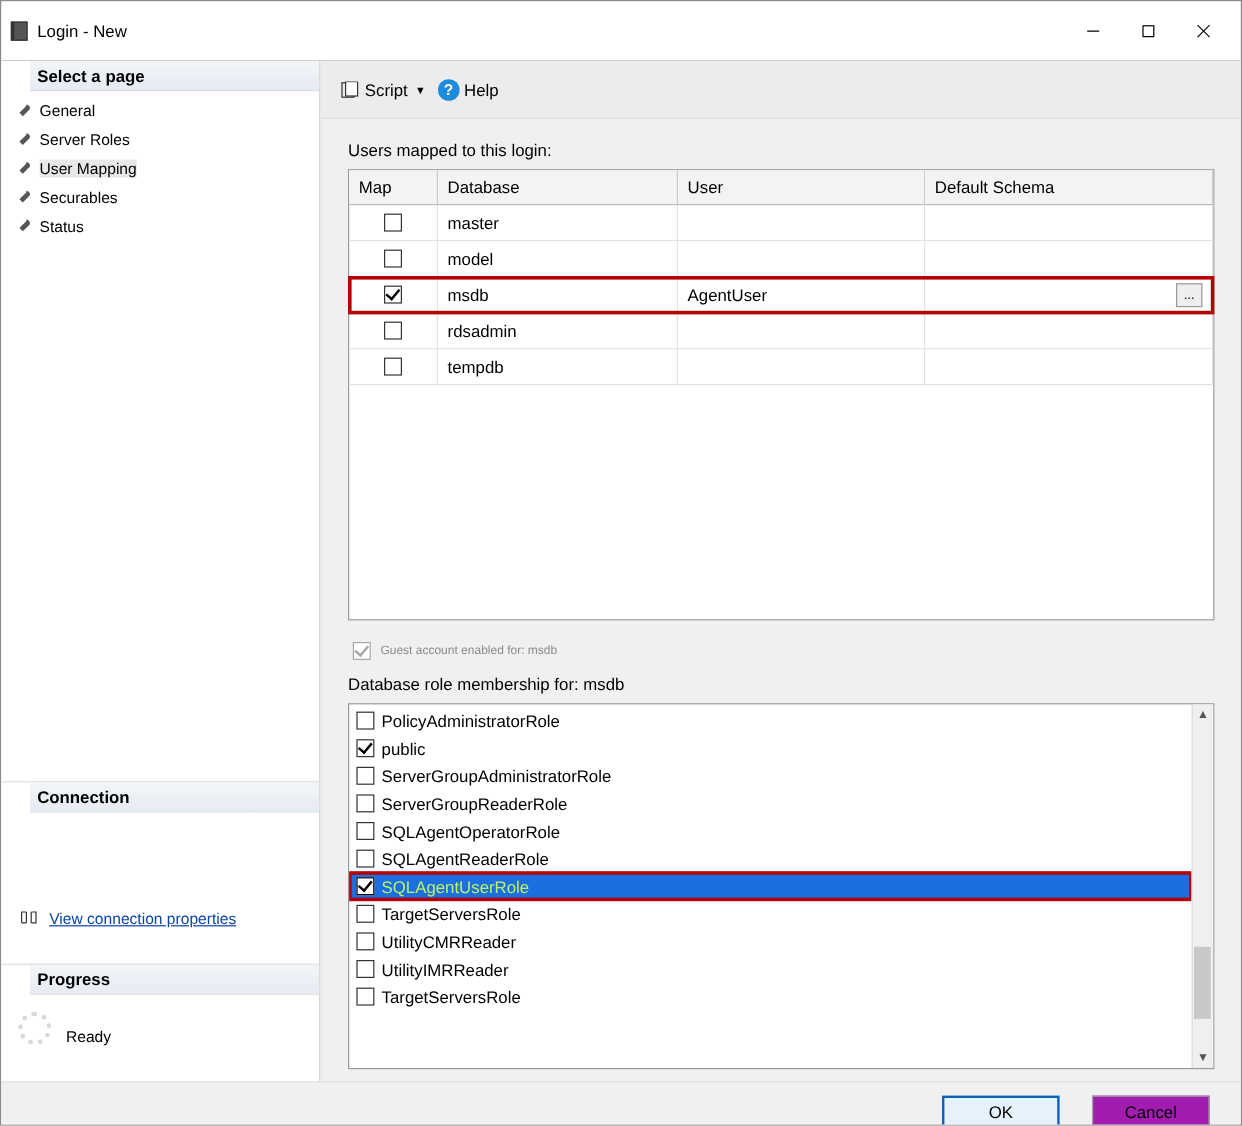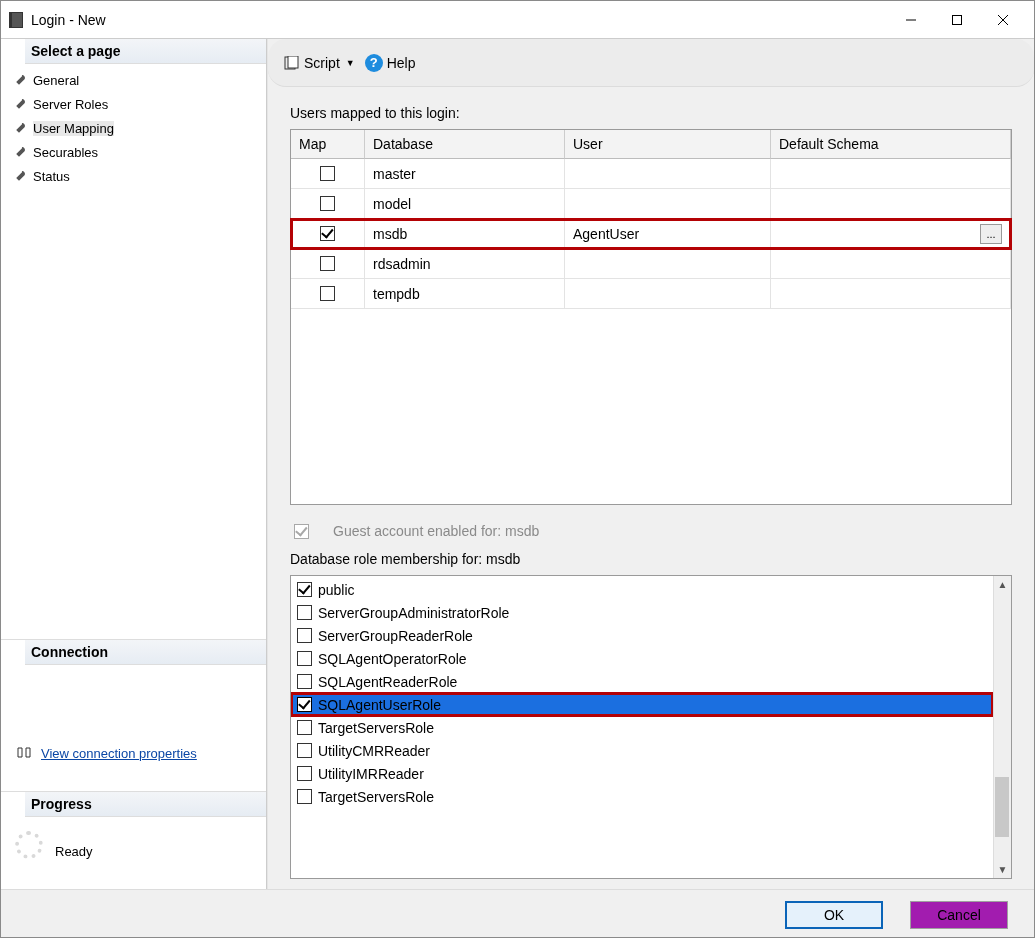--- a/index.html
+++ b/index.html
@@ -1,61 +1,61 @@
 <!DOCTYPE html>
 <html><head>
 <meta charset="utf-8">
 <style>
 * { box-sizing: border-box; margin: 0; padding: 0; }
 body { font-family: "Segoe UI", Tahoma, sans-serif; font-size: 13px; color: #000; background: #fff; width: 1035px; height: 938px; overflow: hidden; border: 1px solid #8a8a8a; }
-.titlebar { height: 38px; display: flex; align-items: center; padding: 0 8px; border-bottom: 1px solid #ccc; }
+.titlebar { height: 50px; display: flex; align-items: center; padding: 0 8px; border-bottom: 1px solid #ccc; }
 .titlebar .app-icon { width: 14px; height: 16px; background: #555; margin-right: 8px; display: inline-block; border: 1px solid #333; border-left: 3px solid #333; }
 .titlebar .title { font-size: 14px; flex: 1; }
 .titlebar .winbtns { display: flex; }
 .winbtn { width: 46px; height: 36px; display: flex; align-items: center; justify-content: center; cursor: default; }
 .winbtn svg { width: 12px; height: 12px; }
 .main-wrap { display: flex; height: 850px; }
 .sidebar { width: 266px; border-right: 1px solid #ccc; display: flex; flex-direction: column; background: #fff; }
 .side-section-h { font-weight: bold; font-size: 14px; padding: 4px 6px; background: linear-gradient(#f3f5f8,#e6ecf3); border-bottom: 1px solid #ddd; margin-left: 24px; }
 .page-list { padding: 4px 0 10px 8px; }
 .page-item { display: flex; align-items: center; padding: 2px 4px; height: 24px; gap: 6px; cursor: default; }
 .page-item .wrench { width:14px; height:14px; }
 .page-item.sel span { background: #e8e8e8; }
 .spacer-flex { flex: 1; }
 .conn-sec { border-top: 1px solid #ddd; }
 .conn-body { padding: 80px 10px 30px 14px; }
 .conn-link { display: flex; align-items: center; gap: 8px; }
 .conn-link a { color: #0a46a5; text-decoration: underline; font-size: 13px; }
 .prog-body { padding: 14px 10px 30px 14px; display:flex;align-items:flex-end;gap:12px;}
 .spinner { width:28px;height:28px;border-radius:50%;border:4px dotted #d9d9d9;}
 .content { flex: 1; display: flex; flex-direction: column; background: #f0f0f0; border-left:1px solid #e5e5e5;}
-.toolbar { height: 48px; display: flex; align-items: center; gap: 10px; padding: 0 16px; border-bottom: 1px solid #dcdcdc; background:#ececec;border-radius:18px;}
+.toolbar { height: 48px; display: flex; align-items: center; gap: 10px; padding: 0 16px; border-bottom: 1px solid #dcdcdc; background:#ececec;}
 .tool-btn { display: flex; align-items: center; gap: 4px; cursor: default; font-size:14px;}
 .help-icon { width:18px;height:18px;border-radius:50%;background:#1e8cde;color:#fff;font-weight:bold;display:flex;align-items:center;justify-content:center;font-size:13px;}
 .content-body { padding: 18px 22px 10px 22px; flex:1; display:flex; flex-direction:column; }
 .lbl { font-size: 14px; margin-bottom: 8px; }
 .grid { background:#fff; border:1px solid #9a9a9a; height: 376px; }
 .grid-head,.grid-row { display:flex; align-items:stretch; }
 .grid-head .gc { background:#f3f3f3; border-right:1px solid #ccc; border-bottom:1px solid #bcbcbc; padding:6px 8px; font-size:14px;}
 .grid-row .gc { border-right:1px solid #e3e3e3; border-bottom:1px solid #e3e3e3; padding:4px 8px; height:30px; display:flex; align-items:center; font-size:14px;}
 .gc.map{width:74px;justify-content:center;}
 .gc.db{width:200px;}
 .gc.user{width:206px;}
 .gc.def{flex:1;}
 .chk { width:15px;height:15px;border:1px solid #333;display:inline-flex;align-items:center;justify-content:center;background:#fff;}
 .chk.checked::after{content:"";display:block;width:9px;height:5px;border-left:2px solid #000;border-bottom:2px solid #000;transform:rotate(-50deg) translate(1px,-1px);}
 .chk.disabled{border-color:#a8a8a8;}
 .chk.disabled.checked::after{border-color:#a8a8a8;}
 .row-hl { outline:3px solid #b40205; outline-offset:-2px; }
 .ellips-btn { width:22px;height:20px;border:1px solid #999;background:#eee;font-size:11px;display:flex;align-items:center;justify-content:center;margin-left:auto;cursor:default;}
-.guest-row { display:flex;align-items:center;gap:24px;margin:18px 0 12px 4px;color:#8a8a8a;font-size:14px;}
+.guest-row { display:flex;align-items:center;gap:8px;margin:18px 0 12px 4px;color:#8a8a8a;font-size:10px;}
 .roles-box { flex:1;border:1px solid #9a9a9a;position:relative;display:flex;background:#fff;}
 .roles-list { flex:1;overflow:hidden;padding:2px 0; }
 .role-item { display:flex;align-items:center;gap:6px;padding:1px 6px;height:23px;font-size:14px;}
-.role-item.sel { background:#1b6fe0;color:#000000;align-items:center;}
+.role-item.sel { background:#1b6fe0;color:#bef264;align-items:center;}
 .role-item.sel .chk { border-color:#000; background:#fff;}
 .role-item.hl { outline:3px solid #b40205;outline-offset:-2px;}
 .vscroll { width:18px;background:#efefef;border-left:1px solid #ddd;position:relative;display:flex;flex-direction:column;align-items:center;justify-content:space-between;padding:3px 0;}
 .vscroll .arr{font-size:10px;color:#555;}
 .vscroll .thumb{position:absolute;right:2px;width:14px;height:60px;top:calc(50% - -50px);background:#c8c8c8;}
 .footer { height:50px;border-top:1px solid #dcdcdc;display:flex;align-items:center;justify-content:flex-end;padding:0 26px;gap:27px;background:#f0f0f0;}
 .btn { width:98px;height:28px;border:1px solid #9f9f9f;background:#a21caf;font-size:14px;cursor:default;}
 .btn.primary { border:2px solid #0a64b8;background:#e5f1fb;}
 .script-icon{width:16px;height:14px;}
 .conn-icon{width:18px;height:16px;}
@@ -215,20 +215,24 @@
 
       <div class="guest-row">
         <span class="chk disabled checked"></span>
         <span>Guest account enabled for: msdb</span>
       </div>
 
       <div class="lbl">Database role membership for: msdb</div>
       <div class="roles-box">
         <div class="roles-list" id="roles-list">
             <div class="role-item">
+              <span class="chk"></span>
+              <span>PolicyAdministratorRole</span>
+            </div>
+            <div class="role-item">
               <span class="chk checked"></span>
               <span>public</span>
             </div>
             <div class="role-item">
               <span class="chk"></span>
               <span>ServerGroupAdministratorRole</span>
             </div>
             <div class="role-item">
               <span class="chk"></span>
               <span>ServerGroupReaderRole</span>

